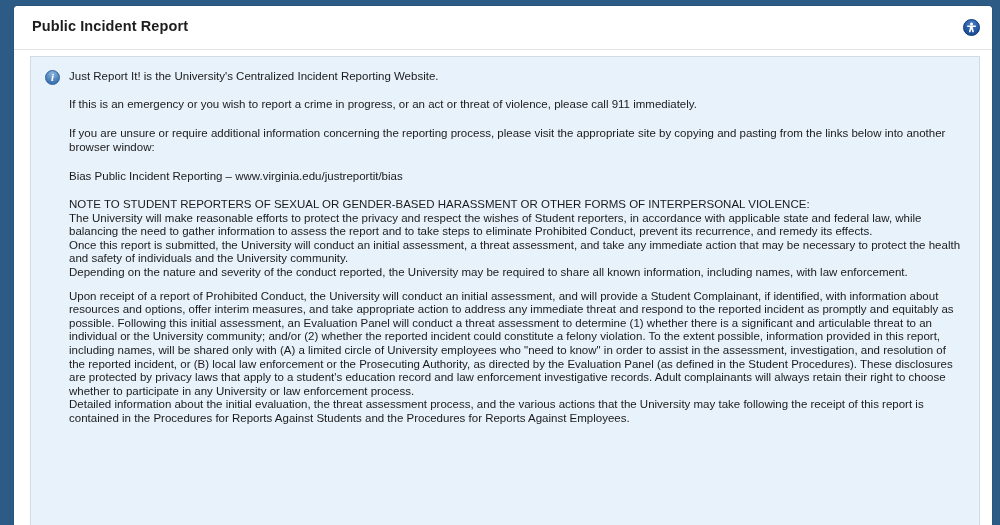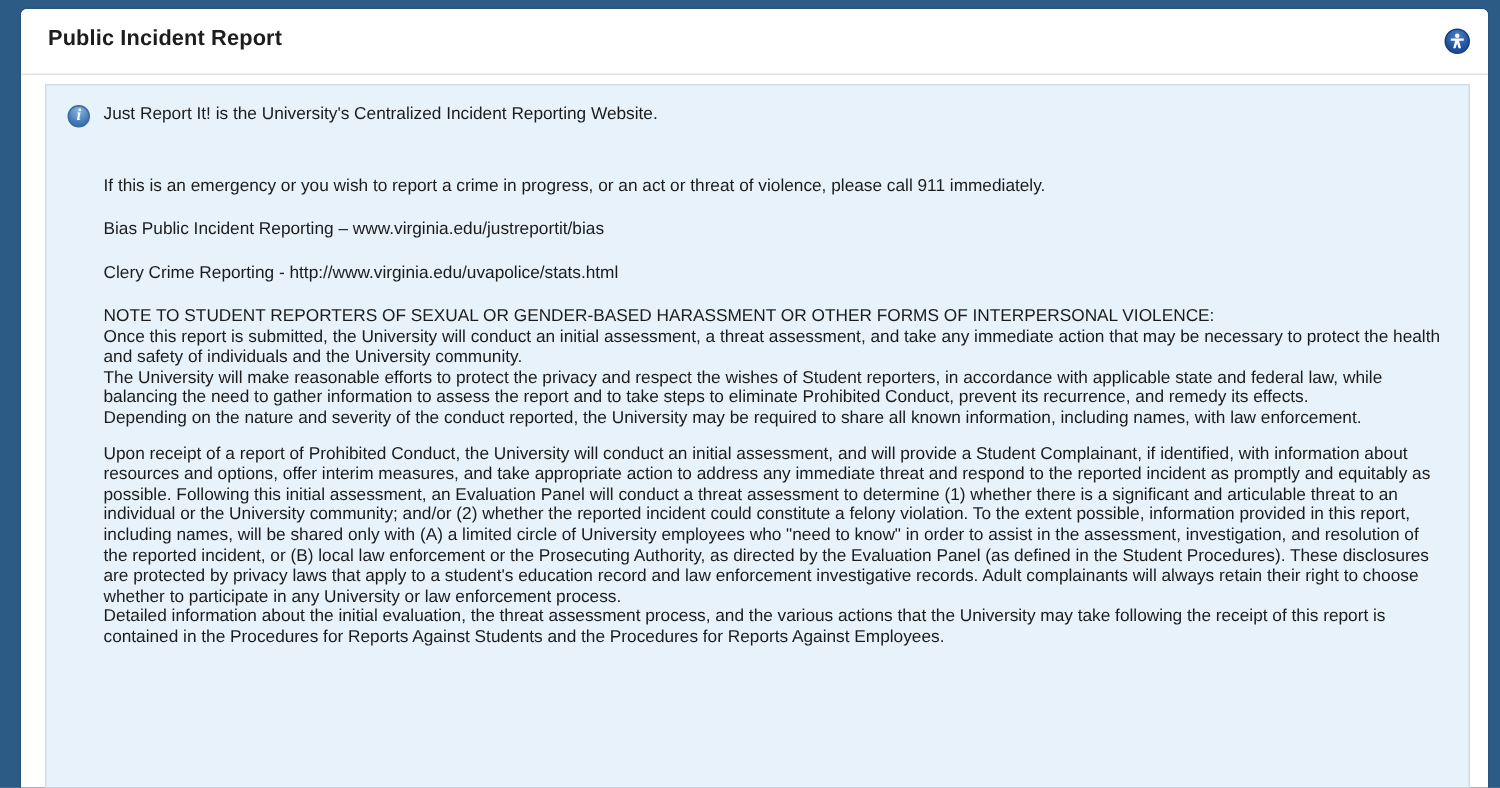--- a/index.html
+++ b/index.html
@@ -81,21 +81,21 @@
     border-bottom: none;
     box-sizing: border-box;
     padding: 12px 14px 0 14px;
     overflow: hidden;
   }
 
   
   .intro-row {
     display: flex;
     align-items: flex-start;
-    margin-bottom: 32px;
+    margin-bottom: 0;
   }
   .info-icon {
     flex: 0 0 auto;
     width: 15px;
     height: 15px;
     border-radius: 50%;
     background: #4f83bd;
     background-image: radial-gradient(circle at 50% 22%, #8fb8dd 0%, #3d74b2 72%);
     border: 1px solid #3a6b9f;
     box-sizing: border-box;
@@ -120,21 +120,21 @@
     font-size: 11.5px;
     color: #1b1b1b;
     line-height: 14px;
   }
 
   
   .spaced-para {
     font-size: 11.5px;
     color: #1b1b1b;
     line-height: 14px;
-    margin: 0 0 15px 24px;
+    margin: 12px 0 15px 24px;
   }
   .spaced-para.last-link { margin-bottom: 16px; }
 
   
   .section { margin: 0 0 10px 24px; }
   .section-heading {
     font-size: 11.5px;
     color: #1b1b1b;
     line-height: 13.6px;
     margin: 0;
@@ -165,28 +165,28 @@
     </div>
 
     <div id="info-panel">
 
       <div class="intro-row">
         <span class="info-icon"></span>
         <span class="intro-text">Just Report It! is the University's Centralized Incident Reporting Website.</span>
       </div>
 
       <p class="spaced-para">If this is an emergency or you wish to report a crime in progress, or an act or threat of violence, please call 911 immediately.</p>
+      <p class="spaced-para">If you are unsure or require additional information concerning the reporting process, please visit the appropriate site by copying and pasting from the links below into another browser window:</p>
 
       <p class="spaced-para">Bias Public Incident Reporting – www.virginia.edu/justreportit/bias</p>
-      <p class="spaced-para last-link">Clery Crime Reporting - http://www.virginia.edu/uvapolice/stats.html</p>
 
       <div class="section">
         <p class="section-heading">NOTE TO STUDENT REPORTERS OF SEXUAL OR GENDER-BASED HARASSMENT OR OTHER FORMS OF INTERPERSONAL VIOLENCE:</p>
+        <p class="section-body">The University will make reasonable efforts to protect the privacy and respect the wishes of Student reporters, in accordance with applicable state and federal law, while balancing the need to gather information to assess the report and to take steps to eliminate Prohibited Conduct, prevent its recurrence, and remedy its effects.</p>
         <p class="section-body">Once this report is submitted, the University will conduct an initial assessment, a threat assessment, and take any immediate action that may be necessary to protect the health and safety of individuals and the University community.</p>
-        <p class="section-body">The University will make reasonable efforts to protect the privacy and respect the wishes of Student reporters, in accordance with applicable state and federal law, while balancing the need to gather information to assess the report and to take steps to eliminate Prohibited Conduct, prevent its recurrence, and remedy its effects.</p>
         <p class="section-body">Depending on the nature and severity of the conduct reported, the University may be required to share all known information, including names, with law enforcement.</p>
       </div>
 
       <div class="section">
         <p class="section-body">Upon receipt of a report of Prohibited Conduct, the University will conduct an initial assessment, and will provide a Student Complainant, if identified, with information about resources and options, offer interim measures, and take appropriate action to address any immediate threat and respond to the reported incident as promptly and equitably as possible. Following this initial assessment, an Evaluation Panel will conduct a threat assessment to determine (1) whether there is a significant and articulable threat to an individual or the University community; and/or (2) whether the reported incident could constitute a felony violation. To the extent possible, information provided in this report, including names, will be shared only with (A) a limited circle of University employees who "need to know" in order to assist in the assessment, investigation, and resolution of the reported incident, or (B) local law enforcement or the Prosecuting Authority, as directed by the Evaluation Panel (as defined in the Student Procedures). These disclosures are protected by privacy laws that apply to a student's education record and law enforcement investigative records. Adult complainants will always retain their right to choose whether to participate in any University or law enforcement process.</p>
         <p class="section-body">Detailed information about the initial evaluation, the threat assessment process, and the various actions that the University may take following the receipt of this report is contained in the Procedures for Reports Against Students and the Procedures for Reports Against Employees.</p>
       </div>
 
     </div>
   </div>

